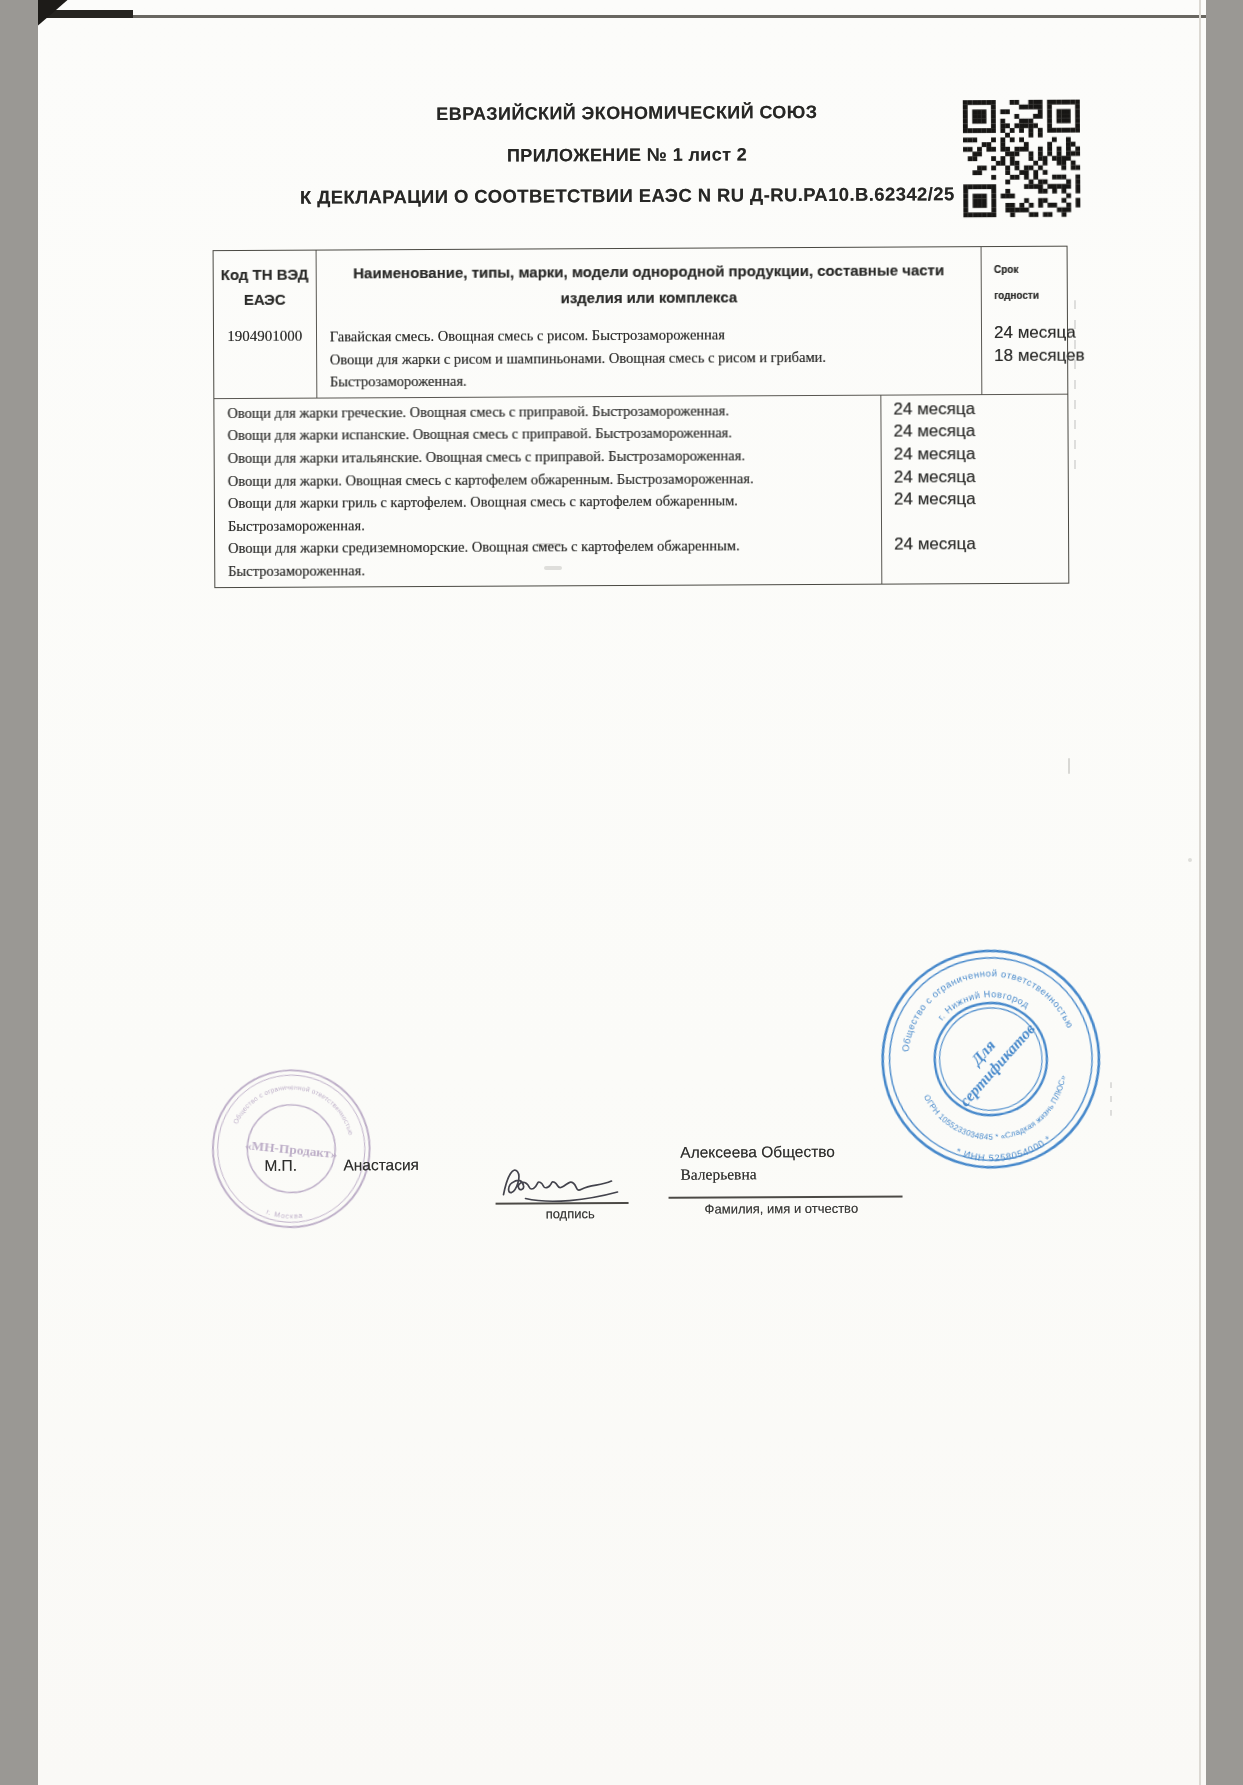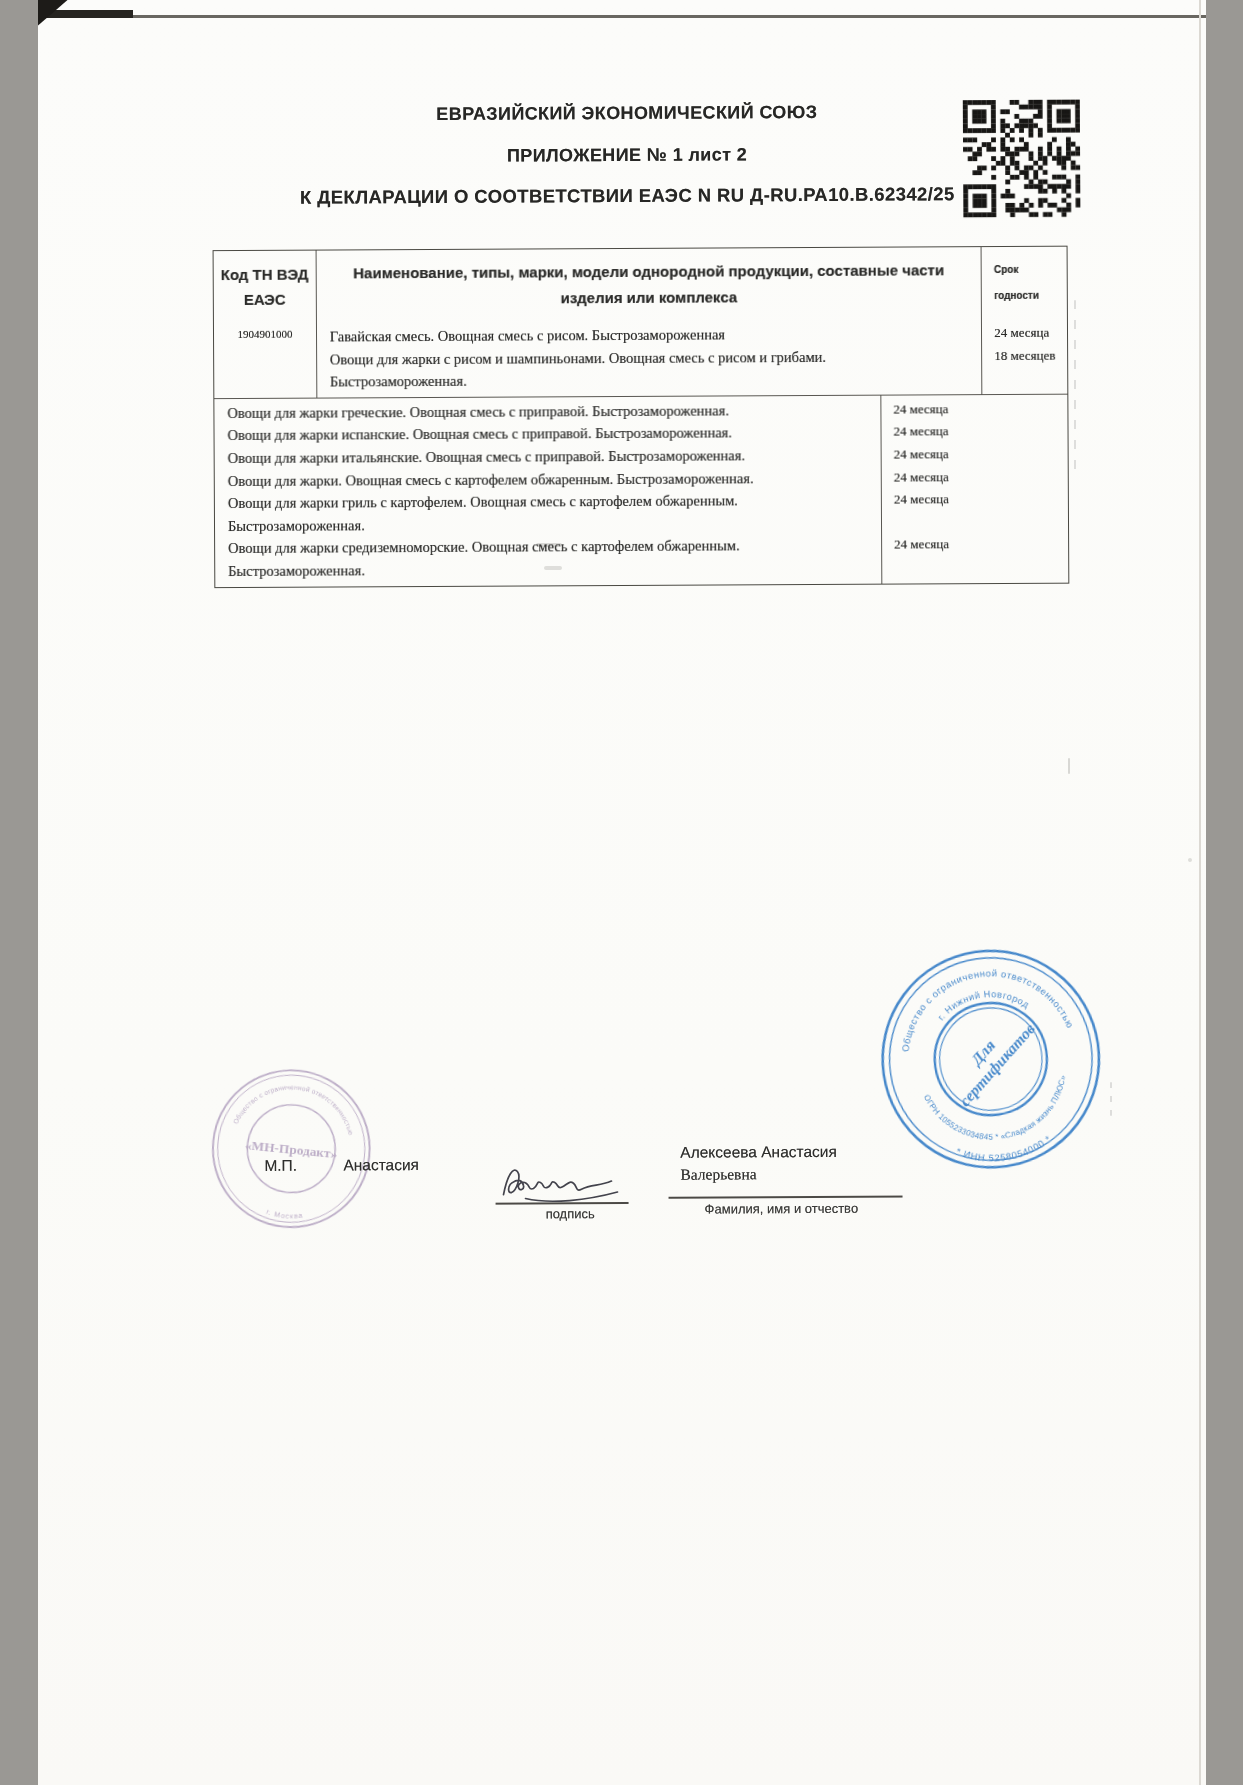--- a/index.html
+++ b/index.html
@@ -28,24 +28,24 @@
 
   
   .qr{position:absolute;left:928px;top:96px;width:117px;height:129px;filter:blur(.3px) contrast(1.05);}
 
   
   .tbl{position:absolute;left:177px;top:248px;width:855px;border:1.5px solid rgba(58,56,50,.92);box-sizing:border-box;filter:blur(.15px);}
   .trow{display:flex;border-top:1.3px solid rgba(60,58,52,.85);}
   .trow:first-child{border-top:none;}
   .cell{box-sizing:border-box;}
   .c1{width:103px;border-right:1.3px solid rgba(60,58,52,.85);text-align:center;
-      font-family:"Liberation Serif",serif;font-size:11px;padding-top:5px;}
+      font-family:"Liberation Serif",serif;font-size:15px;padding-top:5px;}
   .c2{width:667px;border-right:1.3px solid rgba(60,58,52,.85);padding:3px 10px 4px 13px;
       font-family:"Liberation Serif",serif;font-size:14.5px;}
-  .c3{width:85px;padding:3px 2px 4px 12px;font-family:Liberation Serif, serif;font-size:13px;}
+  .c3{width:85px;padding:3px 2px 4px 12px;font-family:Liberation Sans, sans-serif;font-size:17px;}
   .line{line-height:22.6px;white-space:nowrap;}
   .thead{display:flex;font-weight:bold;font-size:15px;}
   .thead .c1{display:flex;align-items:center;justify-content:center;font-family:"Liberation Sans",sans-serif;
              font-size:15px;line-height:25px;padding:10px 6px;}
   .thead .c2{display:flex;align-items:center;justify-content:center;text-align:center;
              font-family:"Liberation Sans",sans-serif;font-size:15px;line-height:26px;padding:10px 28px;}
   .thead .c3{font-family:"Liberation Sans",sans-serif;font-size:10px;line-height:26px;padding:10px 2px 10px 12px;}
 
   
   .stamp-blue{position:absolute;left:833px;top:943px;width:236px;height:236px;opacity:.88;filter:blur(.35px);transform:rotate(-8deg);}
@@ -453,21 +453,21 @@
       </g>
       <g fill="#8a6fa0" font-family="Liberation Sans, sans-serif">
         <text font-size="7" letter-spacing="0.2"><textPath href="#ppt" startOffset="50%" text-anchor="middle">Общество с ограниченной ответственностью</textPath></text>
         <text font-size="7.5" letter-spacing="1"><textPath href="#ppb" startOffset="50%" text-anchor="middle">г. Москва</textPath></text>
         <text y="5" text-anchor="middle" font-family="Liberation Serif, serif" font-weight="bold" font-size="14">«МН-Продакт»</text>
       </g>
     </svg>
 
     <div class="sig-label mp fuzz">М.П.</div>
     <div class="sig-label applicant fuzz">Анастасия</div>
-    <div class="sig-label name1 fuzz">Алексеева Анастасия</div>
+    <div class="sig-label name1 fuzz">Алексеева Общество</div>
     <div class="sig-label name2 fuzz">Валерьевна</div>
 
     <svg class="signature-svg" viewBox="0 0 145 52">
       <g fill="none" stroke="#34343e" stroke-width="1.7" stroke-linecap="round" opacity=".92">
         <path d="M8,36 C12,16 18,8 22,13 C26,18 21,32 16,34 C12,35 12,27 17,24 C23,20 27,22 28,27 C29,31 24,33 23,29 C22,25 27,22 31,25 C35,28 33,32 38,30 C43,27 41,22 45,24 C49,26 47,31 52,29 C57,27 55,22 59,24 C63,26 62,31 66,29 C72,26 74,22 78,25 C82,28 80,34 86,31 C96,26 104,28 116,23"></path>
         <path d="M30,40 C55,46 92,42 122,34"></path>
       </g>
     </svg>
 
     <div class="sig-line sl1"></div>

